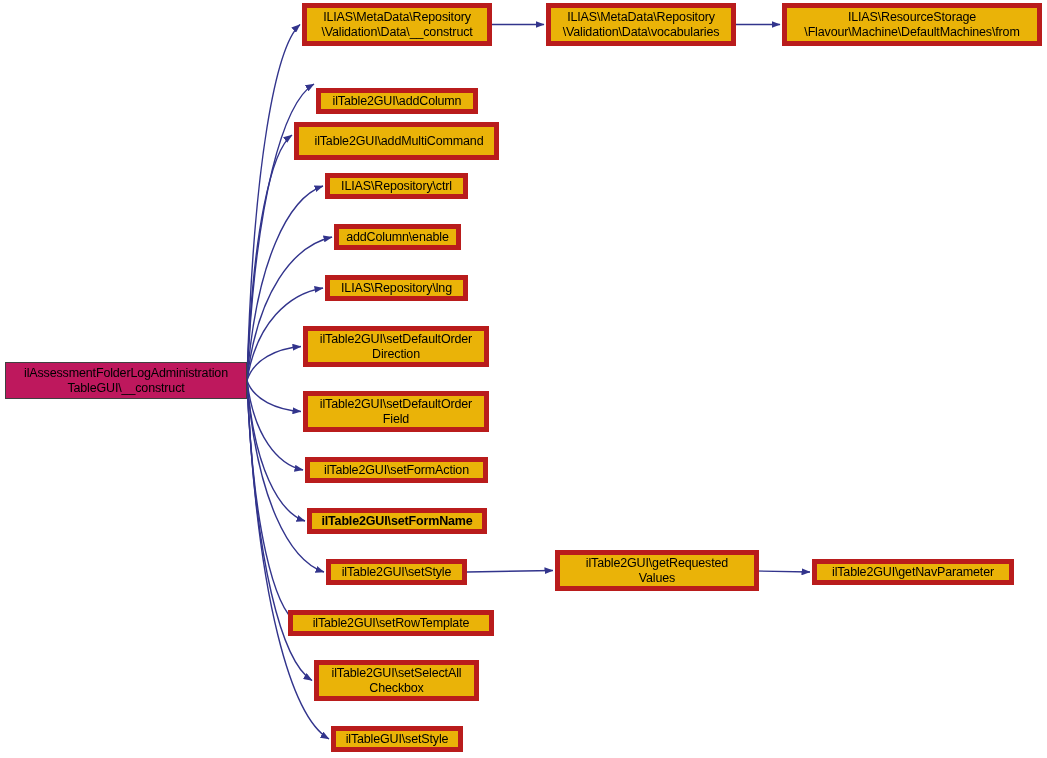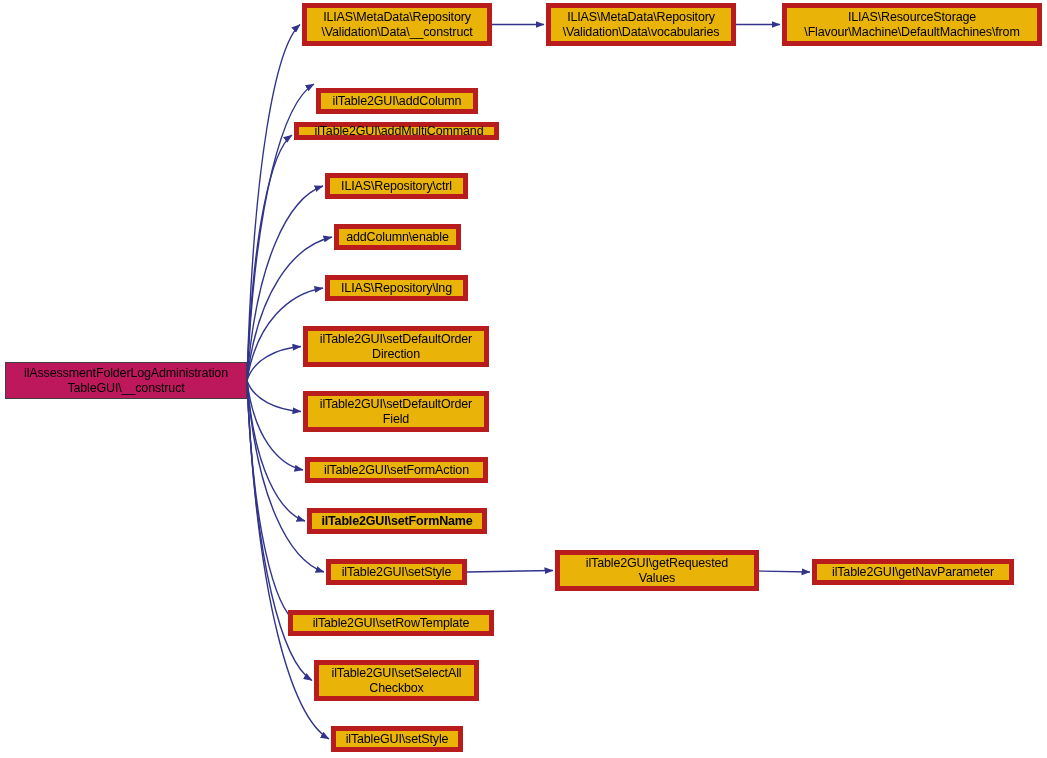--- a/index.html
+++ b/index.html
@@ -81,21 +81,21 @@
   <div id="nodes">
       <div class="node highlight" style="left: 5px; top: 362px; width: 242px; height: 37px;">ilAssessmentFolderLogAdministration
 TableGUI\__construct</div>
       <div class="node" style="left: 302px; top: 3px; width: 190px; height: 43px;">ILIAS\MetaData\Repository
 \Validation\Data\__construct</div>
       <div class="node" style="left: 546px; top: 3px; width: 190px; height: 43px;">ILIAS\MetaData\Repository
 \Validation\Data\vocabularies</div>
       <div class="node" style="left: 782px; top: 3px; width: 260px; height: 43px;">ILIAS\ResourceStorage
 \Flavour\Machine\DefaultMachines\from</div>
       <div class="node" style="left: 316px; top: 63px; width: 162px; height: 26px; margin-top: 25px;">ilTable2GUI\addColumn</div>
-      <div class="node" style="left: 294px; top: 122px; width: 205px; height: 18px; padding-left: 8px;">ilTable2GUI\addMultiCommand</div>
+      <div class="node" style="left: 294px; top: 122px; width: 205px; height: 38px; padding-left: 8px;">ilTable2GUI\addMultiCommand</div>
       <div class="node" style="left: 325px; top: 173px; width: 143px; height: 26px;">ILIAS\Repository\ctrl</div>
       <div class="node" style="left: 334px; top: 224px; width: 127px; height: 26px;">addColumn\enable</div>
       <div class="node" style="left: 325px; top: 275px; width: 143px; height: 26px;">ILIAS\Repository\lng</div>
       <div class="node" style="left: 303px; top: 326px; width: 186px; height: 41px;">ilTable2GUI\setDefaultOrder
 Direction</div>
       <div class="node" style="left: 303px; top: 391px; width: 186px; height: 41px;">ilTable2GUI\setDefaultOrder
 Field</div>
       <div class="node" style="left: 305px; top: 457px; width: 183px; height: 26px;">ilTable2GUI\setFormAction</div>
       <div class="node" style="left: 307px; top: 508px; width: 180px; height: 26px; font-weight: bold;">ilTable2GUI\setFormName</div>
       <div class="node" style="left: 326px; top: 559px; width: 141px; height: 26px;">ilTable2GUI\setStyle</div>

